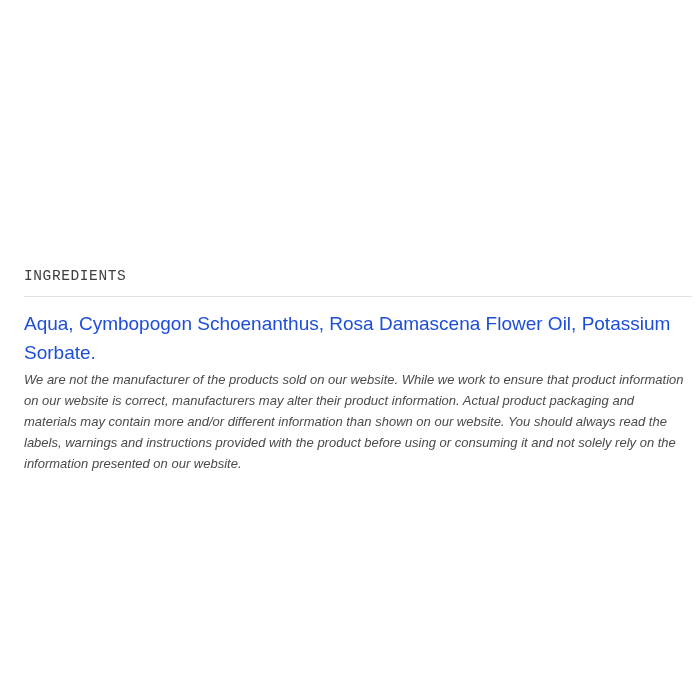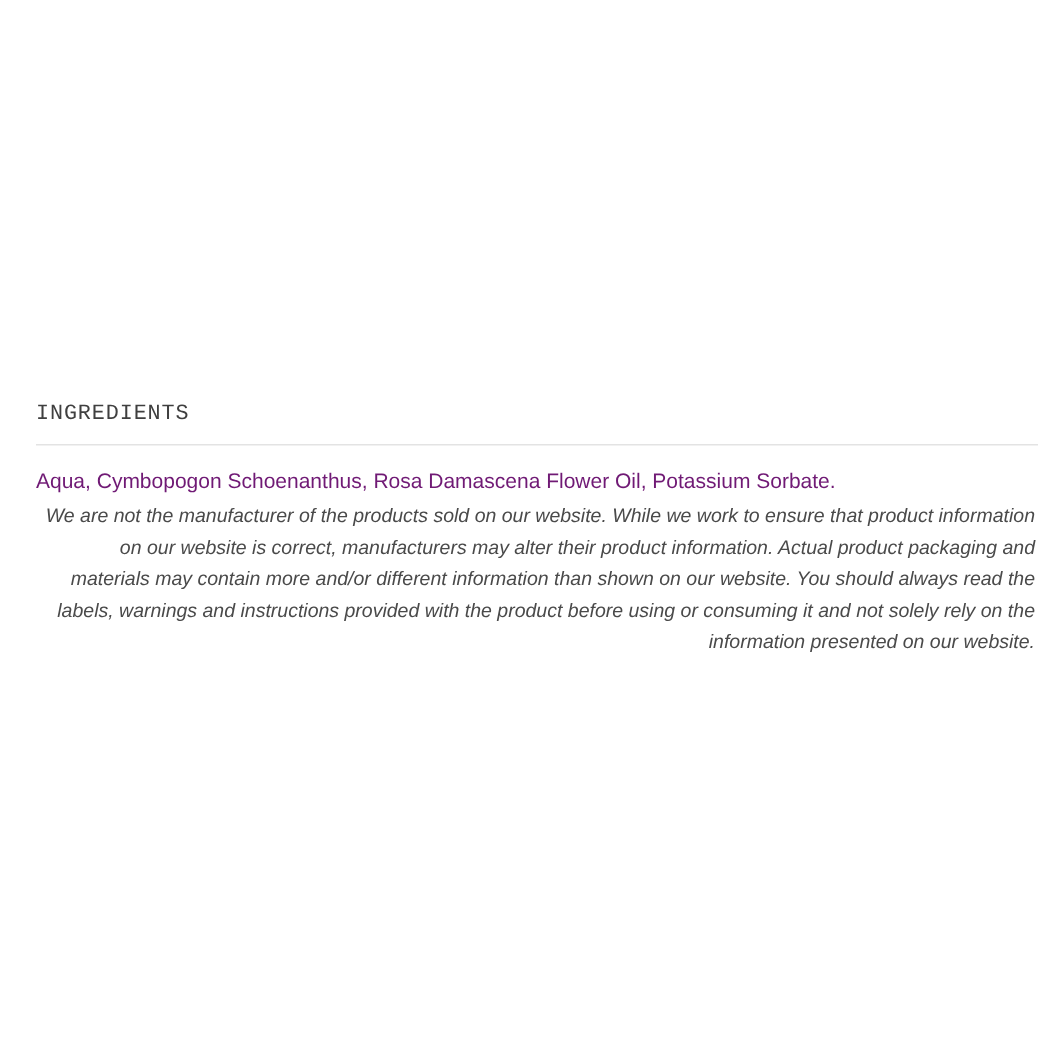--- a/index.html
+++ b/index.html
@@ -35,35 +35,35 @@
     color: #3f3f3f;
     margin: 0;
     padding: 0 0 12px 0;
     border-bottom: 1px solid #e3e3e3;
     font-family: Liberation Mono, monospace;
   }
   .ingredients-body {
     padding-top: 13px;
   }
   .ingredients-list {
-    font-size: 14px;
+    font-size: 19px;
     line-height: 1.5;
-    color: #701a75;
+    color: #1d4ed8;
     margin: 0 0 2px 0;
     font-family: "Liberation Sans", sans-serif;
   }
   .disclaimer {
     font-size: 13px;
     line-height: 1.62;
     font-style: italic;
     color: #4a4a4a;
     margin: 0;
     padding-right: 2px;
     font-family: "Liberation Sans", sans-serif;
-    text-align: right;
+    text-align: left;
   }
 </style>
 </head>
 <body>
 
 <div class="page">
 
   <section class="ingredients-section">
 
     <h2 class="section-heading">INGREDIENTS</h2>

